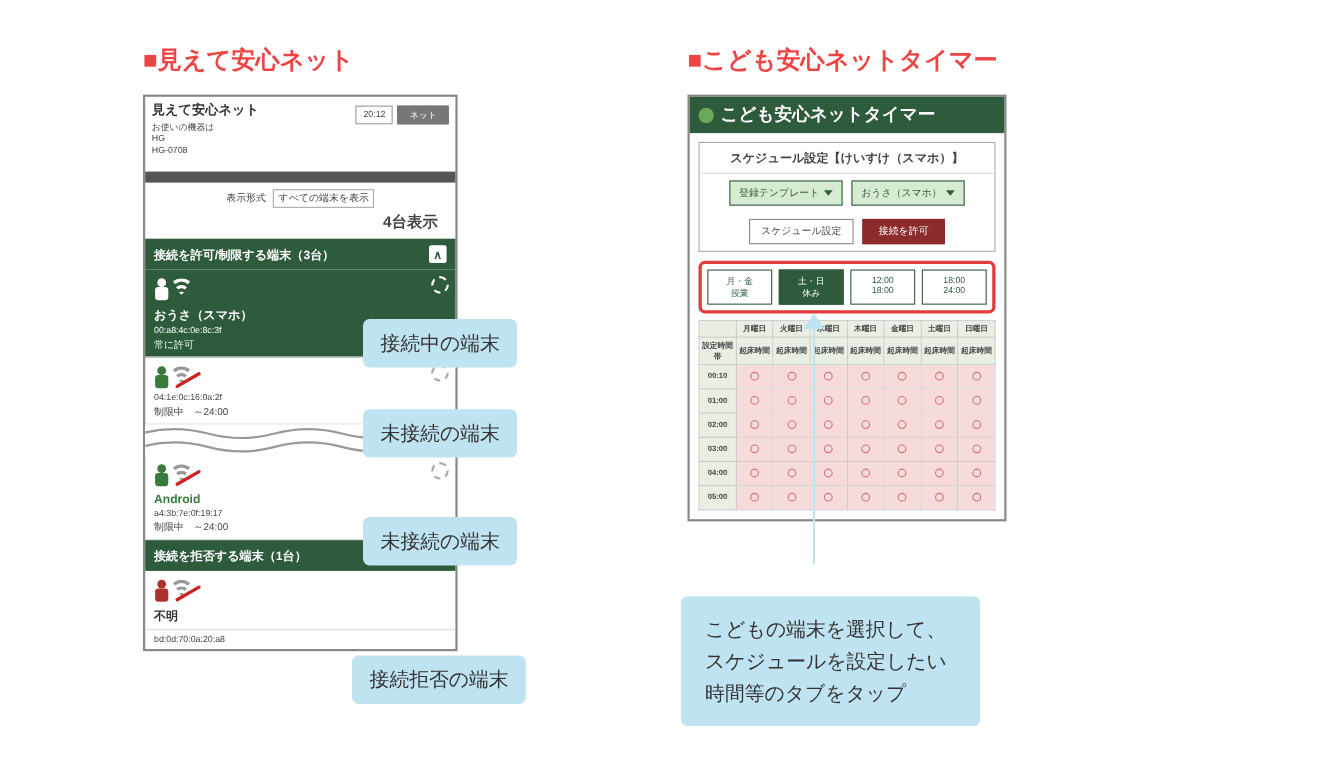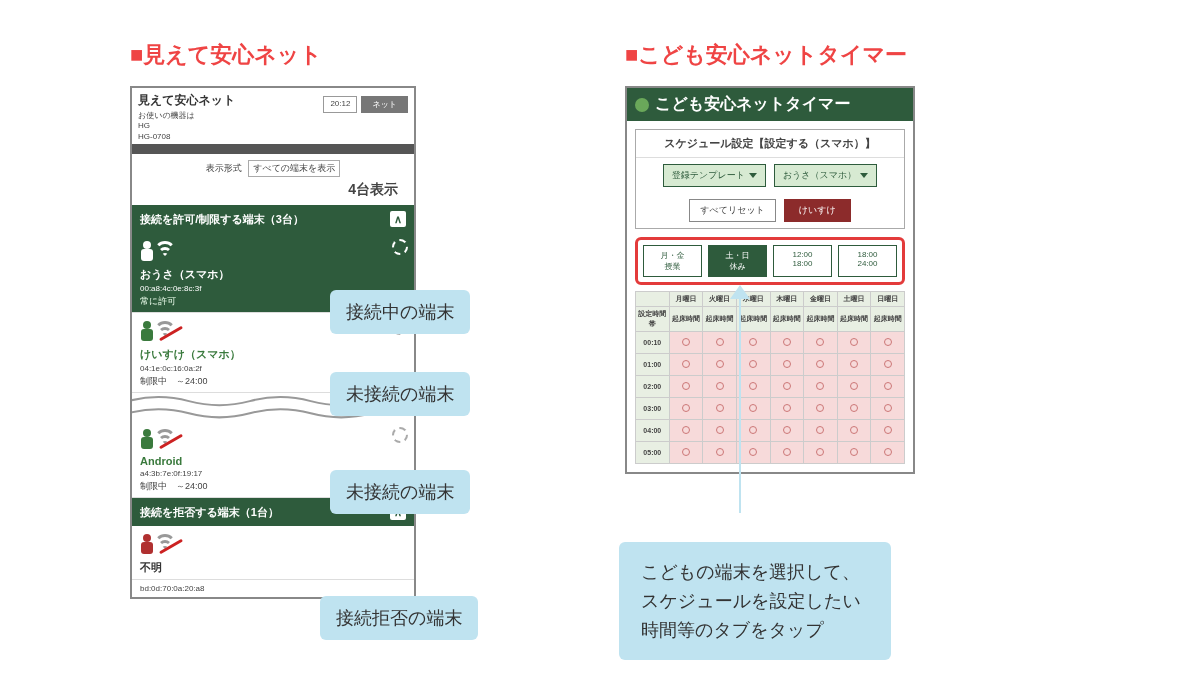--- a/index.html
+++ b/index.html
@@ -25,21 +25,21 @@
 
   
   .phone-l {
     width: 286px;
     border: 2px solid #888;
     background: #fff;
     font-size: 10px;
     color: #444;
   }
   .phone-l .hdr {
-    padding: 4px 6px 2px 6px;
+    padding: 4px 6px 14px 6px;
   }
   .phone-l .hdr-row1 {
     display: flex;
     justify-content: space-between;
     align-items: flex-start;
   }
   .phone-l .hdr-title { font-size: 12px; font-weight: 700; color: #333; }
   .phone-l .hdr-sub { font-size: 8px; line-height: 1.3; margin-top:2px; }
   .phone-l .hdr-btns { display:flex; gap:4px; margin-top:4px;}
   .hdr-btn-white {
@@ -270,21 +270,20 @@
       <div class="gear gear-grey"></div>
       <div class="dev-icons">
         <span class="icon-person green"></span>
         <span class="wifi-icon grey">
           <span class="wifi-arc wifi-a1"></span>
             <span class="wifi-arc wifi-a2"></span>
             <span class="wifi-arc wifi-a3"></span>
           <span class="slash"></span>
         </span>
       </div>
-      <div class="dev-name">けいすけ（スマホ）</div>
       <div class="dev-mac">04:1e:0c:16:0a:2f</div>
       <div class="dev-status">制限中　～24:00</div>
     </div>
 
     <div class="torn">
       <svg viewBox="0 0 300 28" preserveAspectRatio="none">
         <path d="M0 8 Q30 0 60 8 T120 8 T180 8 T240 8 T300 8" fill="none" stroke="#999" stroke-width="2"></path>
         <path d="M0 20 Q30 12 60 20 T120 20 T180 20 T240 20 T300 20" fill="none" stroke="#999" stroke-width="2"></path>
       </svg>
     </div>
@@ -334,34 +333,34 @@
 <div class="col col-right">
   <div class="section-title">■こども安心ネットタイマー</div>
 
   <div class="phone-r">
     <div class="titlebar">
       <span class="leaf"></span>
       <span>こども安心ネットタイマー</span>
     </div>
 
     <div class="card">
-      <div class="card-title">スケジュール設定【設定する（スマホ）】</div>
+      <div class="card-title">スケジュール設定【けいすけ（スマホ）】</div>
       <div class="btn-row">
         <div class="btn-g">
           <span>登録テンプレート</span>
             <span class="tri"></span>
         </div>
         <div class="btn-g">
           <span>おうさ（スマホ）</span>
             <span class="tri"></span>
         </div>
       </div>
       <div class="btn-row">
-        <div class="btn-outline">すべてリセット</div>
-        <div class="btn-red">けいすけ</div>
+        <div class="btn-outline">スケジュール設定</div>
+        <div class="btn-red">接続を許可</div>
       </div>
     </div>
 
     <div class="tabbar">
       <div class="tabbtn">
         <span>月・金</span><br><span>授業</span>
       </div>
       <div class="tabbtn active">
         <span>土・日</span><br><span>休み</span>
       </div>

